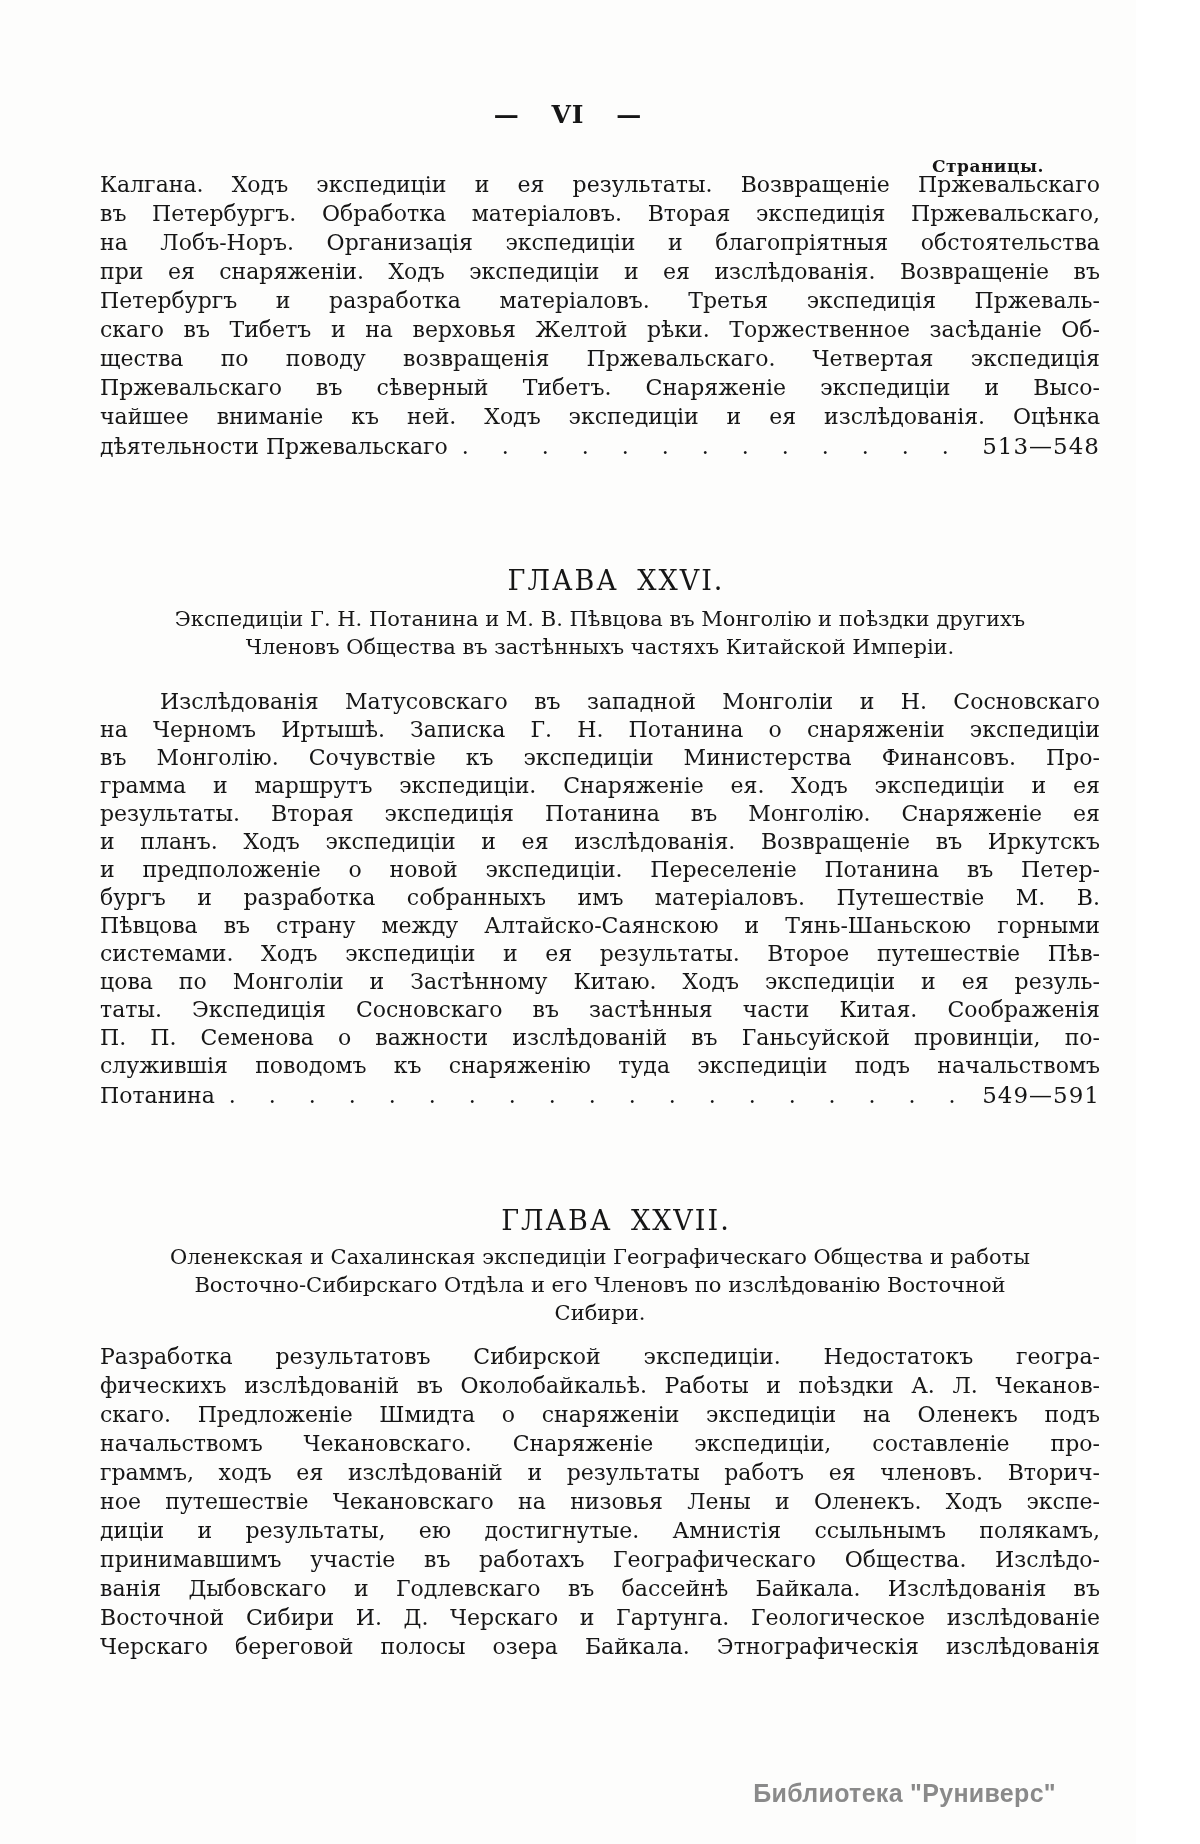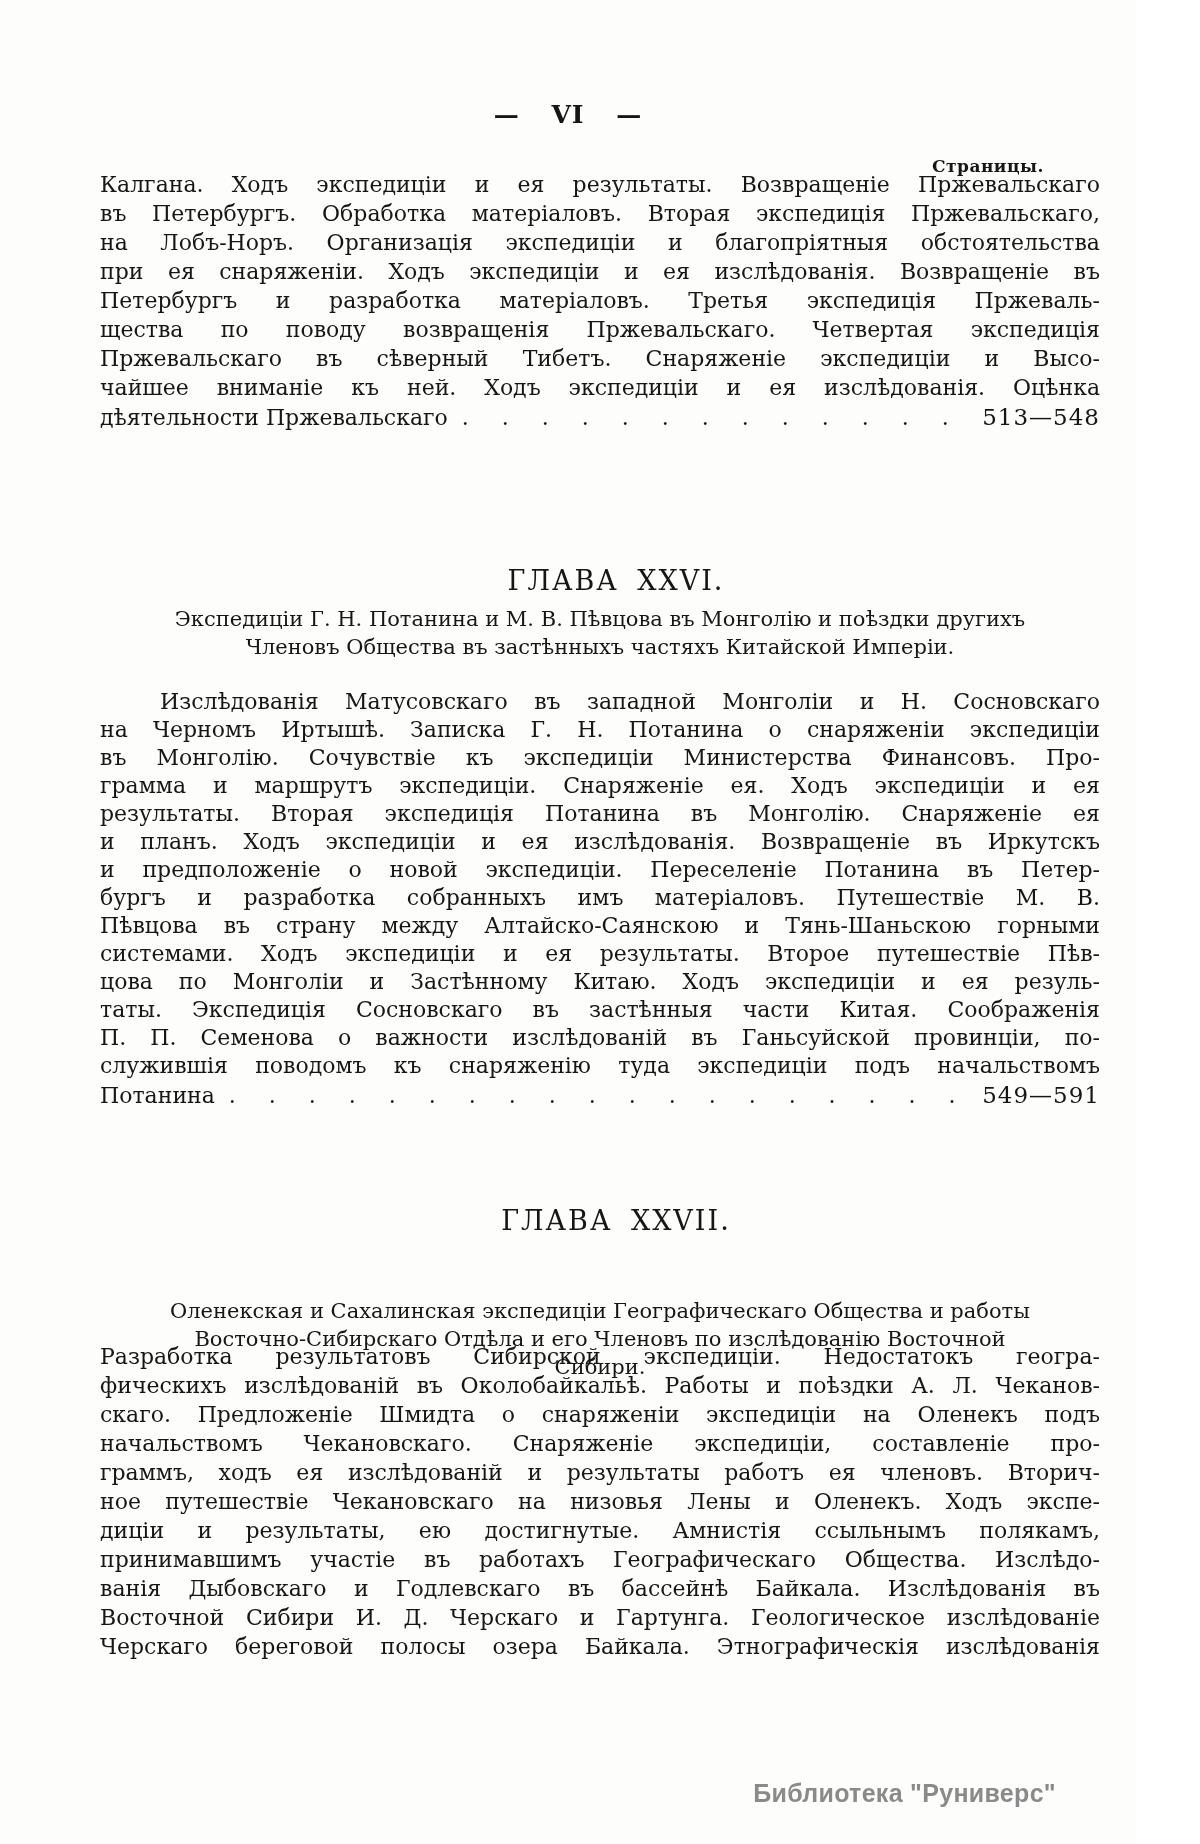--- a/index.html
+++ b/index.html
@@ -65,20 +65,21 @@
 
   <div class="pages-label">Страницы.</div>
 
   <section class="abs" style="top:170px">
     <div class="lines justified">
         <div class="tline">Калгана. Ходъ экспедиціи и ея результаты. Возвращеніе Пржевальскаго</div>
         <div class="tline">въ Петербургъ. Обработка матеріаловъ. Вторая экспедиція Пржевальскаго,</div>
         <div class="tline">на Лобъ-Норъ. Организація экспедиціи и благопріятныя обстоятельства</div>
         <div class="tline">при ея снаряженіи. Ходъ экспедиціи и ея изслѣдованія. Возвращеніе въ</div>
         <div class="tline">Петербургъ и разработка матеріаловъ. Третья экспедиція Пржеваль-</div>
+        <div class="tline">скаго въ Тибетъ и на верховья Желтой рѣки. Торжественное засѣданіе Об-</div>
         <div class="tline">щества по поводу возвращенія Пржевальскаго. Четвертая экспедиція</div>
         <div class="tline">Пржевальскаго въ сѣверный Тибетъ. Снаряженіе экспедиціи и Высо-</div>
         <div class="tline">чайшее вниманіе къ ней. Ходъ экспедиціи и ея изслѣдованія. Оцѣнка</div>
       </div>
     <div class="lastline">
       <span class="ll-text">дѣятельности Пржевальскаго</span>
       <span class="leader">. . . . . . . . . . . . . . . . . . . . . . . . . . . .</span>
       <span class="pages">513—548</span>
     </div>
   </section>
@@ -109,21 +110,21 @@
       </div>
     <div class="lastline">
       <span class="ll-text">Потанина</span>
       <span class="leader">. . . . . . . . . . . . . . . . . . . . . . . . . . . . . . . .</span>
       <span class="pages">549—591</span>
     </div>
   </section>
 
   <h2 class="chapter-heading" style="top:1189px;margin:16px;font-weight:normal">ГЛАВА XXVII.</h2>
 
-  <section class="abs subtitle lines" style="top:1297px">
+  <section class="abs subtitle lines" style="top:1243px">
       <div class="tline">Оленекская и Сахалинская экспедиціи Географическаго Общества и работы</div>
       <div class="tline">Восточно-Сибирскаго Отдѣла и его Членовъ по изслѣдованію Восточной</div>
       <div class="tline">Сибири.</div>
     </section>
 
   <section class="abs" style="top:1342px">
     <div class="lines justified">
         <div class="tline">Разработка результатовъ Сибирской экспедиціи. Недостатокъ геогра-</div>
         <div class="tline">фическихъ изслѣдованій въ Околобайкальѣ. Работы и поѣздки А. Л. Чеканов-</div>
         <div class="tline">скаго. Предложеніе Шмидта о снаряженіи экспедиціи на Оленекъ подъ</div>

